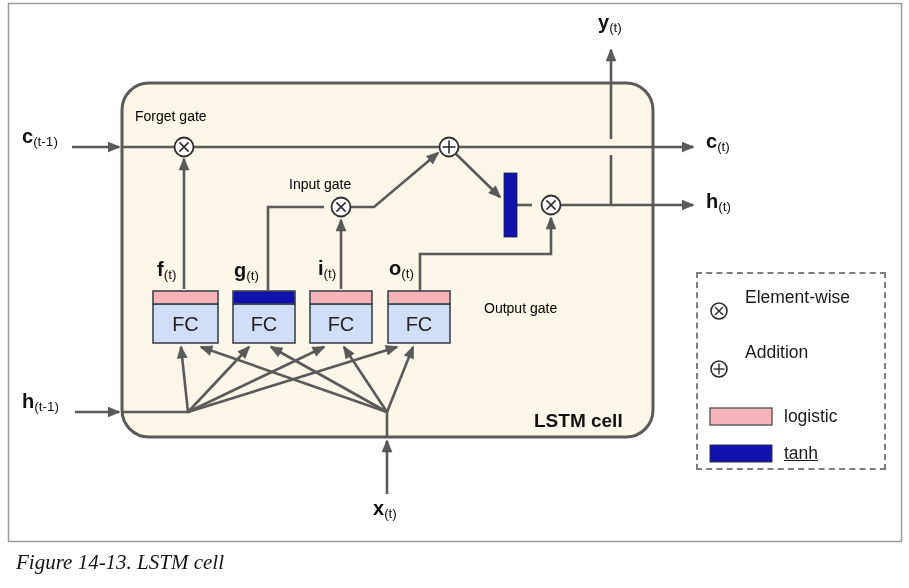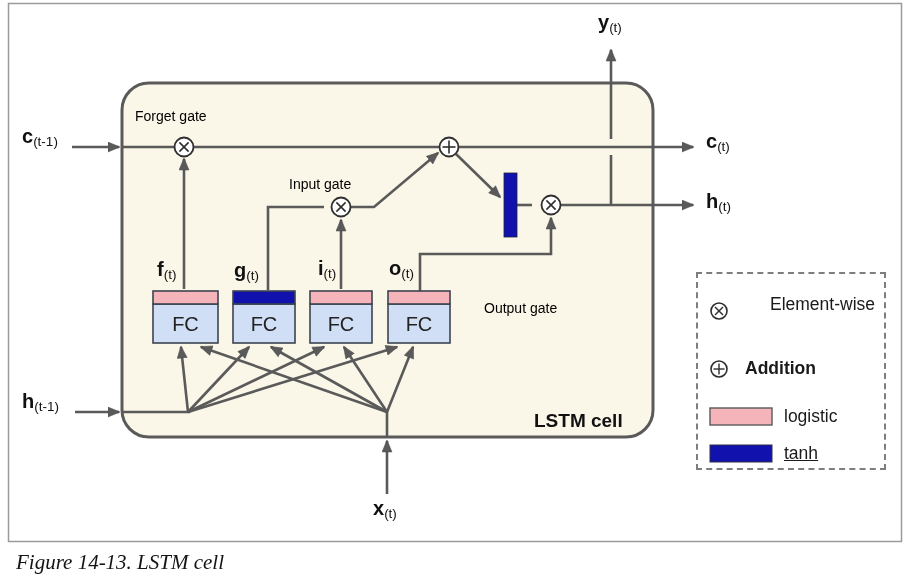--- a/index.html
+++ b/index.html
@@ -163,29 +163,29 @@
       <span class="vbase">o</span>
         <span class="vsub">(t)</span>
     </div>
 
     <div class="legend">
       <svg class="item-icon" style="left:11px;top:27px;" width="20" height="20">
         <circle cx="10" cy="10" r="8" fill="#fff" stroke="#2e2e2e" stroke-width="1.6"></circle>
         <line x1="6" y1="6" x2="14" y2="14" stroke="#2e2e2e" stroke-width="1.4"></line>
         <line x1="14" y1="6" x2="6" y2="14" stroke="#2e2e2e" stroke-width="1.4"></line>
       </svg>
-      <div class="ltext" style="left:47px;top:20px;margin-left:25px;">
+      <div class="ltext" style="left:47px;top:13px;">
         <div>Element-wise</div>
       </div>
       <svg class="item-icon" style="left:11px;top:85px;" width="20" height="20">
         <circle cx="10" cy="10" r="8" fill="#fff" stroke="#2e2e2e" stroke-width="1.6"></circle>
         <line x1="4.5" y1="10" x2="15.5" y2="10" stroke="#2e2e2e" stroke-width="1.4"></line>
         <line x1="10" y1="4.5" x2="10" y2="15.5" stroke="#2e2e2e" stroke-width="1.4"></line>
       </svg>
-      <div class="ltext" style="left:47px;top:84px;font-weight:bold;">Addition</div>
+      <div class="ltext" style="left:47px;top:68px;">Addition</div>
       <svg class="item-icon" style="left:11px;top:133px;" width="64" height="19">
         <rect x="1" y="1" width="62" height="17" fill="#f5b4b9" stroke="#5a5a5a" stroke-width="1.4"></rect>
       </svg>
       <div class="ltext" style="left:86px;top:132px;">logistic</div>
       <svg class="item-icon" style="left:11px;top:170px;" width="64" height="19">
         <rect x="1" y="1" width="62" height="17" fill="#1111ae" stroke="#30304a" stroke-width="1"></rect>
       </svg>
       <div class="ltext" style="left:86px;top:169px;text-decoration:underline;">tanh</div>
     </div>
 

